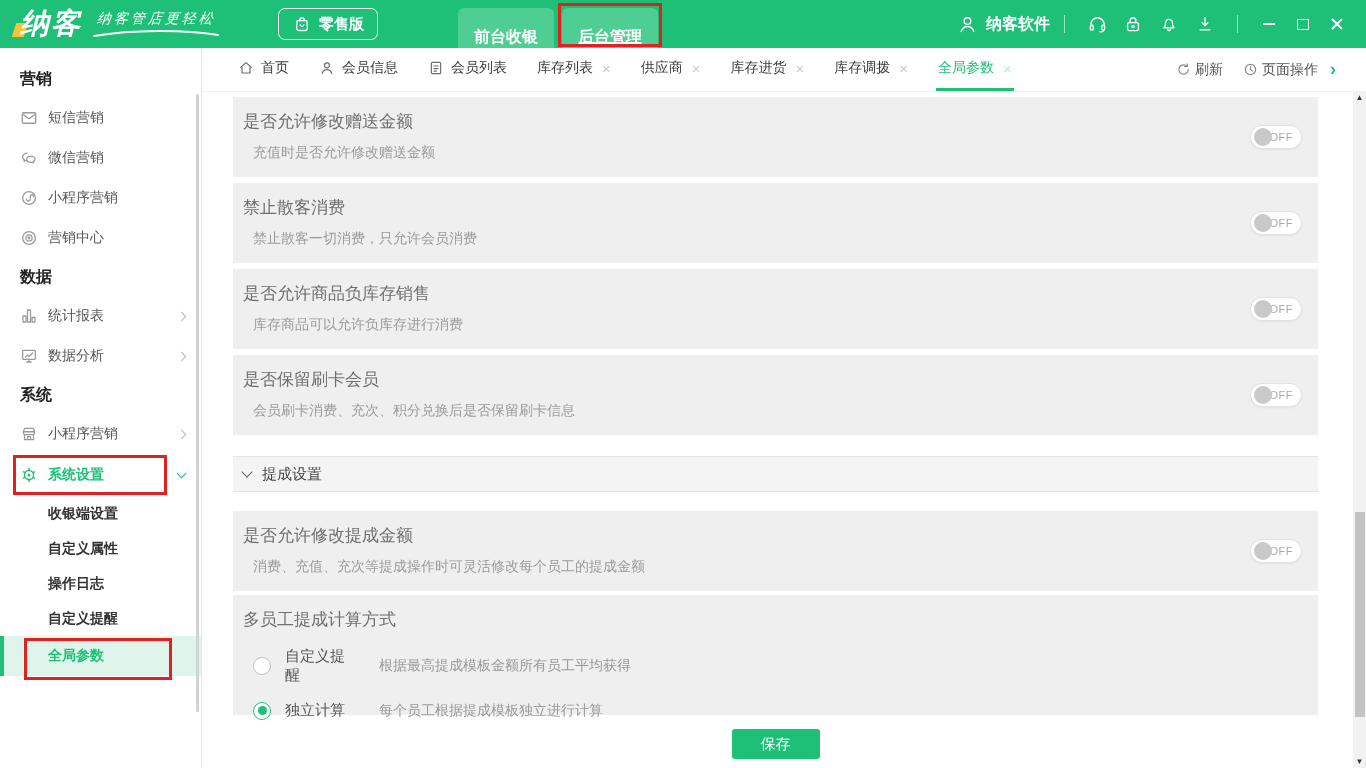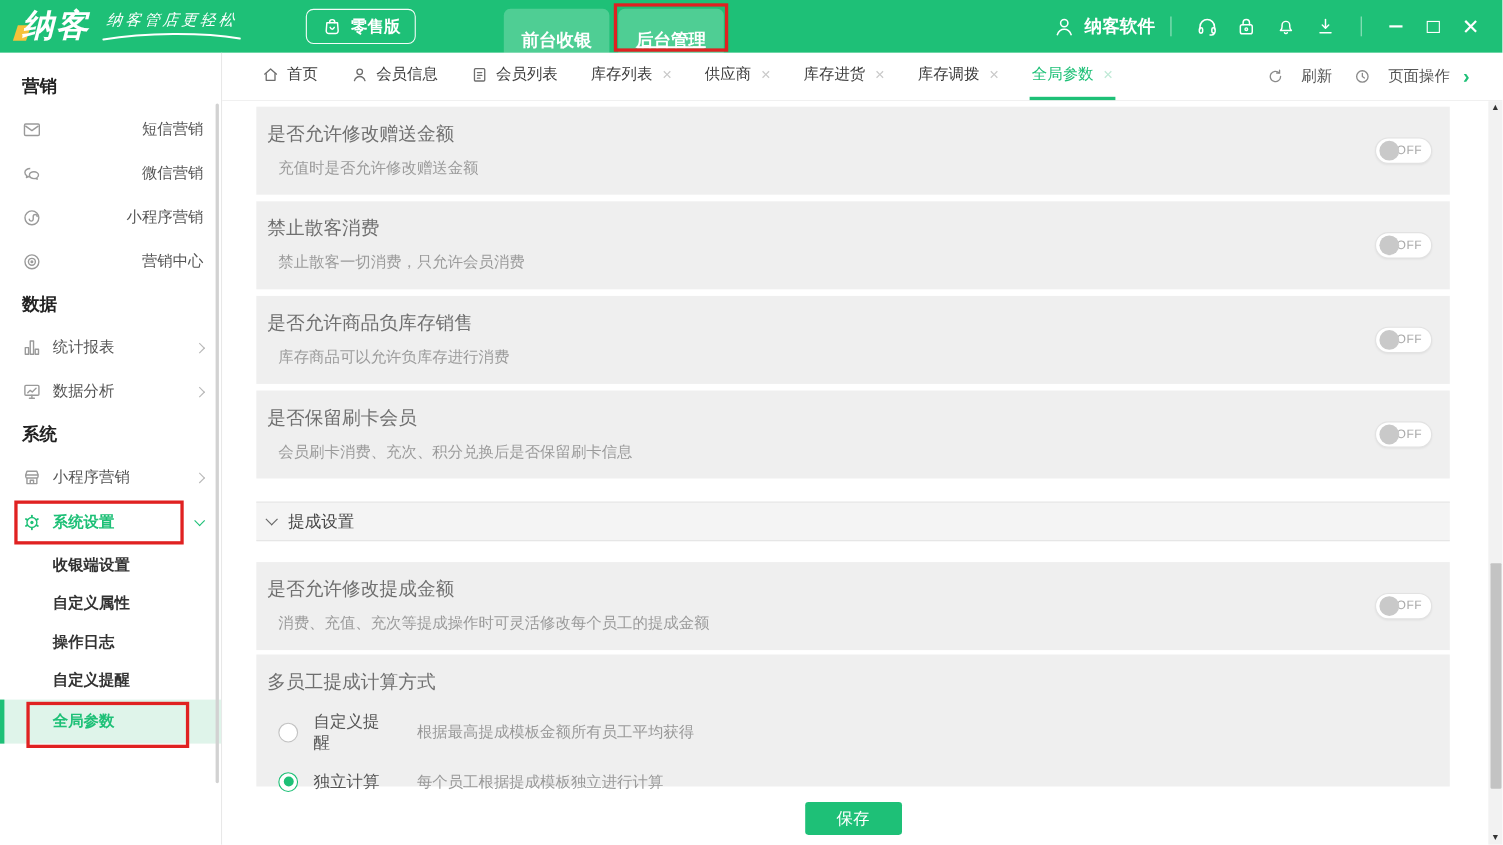--- a/index.html
+++ b/index.html
@@ -50,21 +50,21 @@
 
   
   .body-row { flex:1; display:flex; min-height:0; }
 
   
   .sidebar { width:202px; background:#fff; border-right:1px solid #e6e6e6; position:relative;
     padding-top:12px; flex:0 0 202px; }
   .sec-title { height:38px; display:flex; align-items:center; padding-left:20px;
     font-size:16px; font-weight:bold; color:#222; }
   .s-item { height:40px; display:flex; align-items:center; padding:0 16px 0 20px; gap:10px;
-    font-size:14px; color:#555; cursor:pointer; position:relative;justify-content:space-between; }
+    font-size:14px; color:#555; cursor:pointer; position:relative; }
   .s-item .ico { color:#9a9a9a; display:flex; }
   .s-item.green, .s-item.green .ico { color:#1ec077; font-weight:bold; }
   .chev { width:7px; height:7px; border-top:1.6px solid #b8b8b8; border-right:1.6px solid #b8b8b8;
     transform:rotate(45deg); margin-left:auto; }
   .chev.down { transform:rotate(135deg); border-color:#1ec077; margin-top:-3px; }
   .sub { height:35px; display:flex; align-items:center; padding-left:48px; font-size:14px;
     color:#333; font-weight:600; cursor:pointer; position:relative; }
   .sub.active { height:40px; background:#dff4ea; color:#1ec077; border-left:4px solid #1ec077;
     padding-left:44px; }
   .red-box-side { position:absolute; border:3px solid #e02121; pointer-events:none; z-index:5; }
@@ -78,21 +78,21 @@
 
   .tabbar { height:44px; display:flex; align-items:stretch; padding-left:34px;
     border-bottom:1px solid #efefef; background:#fff; flex:0 0 44px; }
   .tab { display:flex; align-items:center; gap:7px; font-size:14px; color:#3c3c3c;
     margin-right:26px; cursor:pointer; border-bottom:3px solid transparent; padding:0 2px; }
   .tab .ico { color:#6d6d6d; display:flex; }
   .tab .x { color:#c9c9c9; font-size:15px; margin-left:2px; }
   .tab.active { color:#1ec077; border-bottom-color:#1ec077; }
   .tab.active .x { color:#bfe9d6; }
   .tab-right { margin-left:auto; display:flex; align-items:center; gap:20px; padding-right:30px; }
-  .tr-btn { display:flex; align-items:center; gap:16px; font-size:14px; color:#555;
+  .tr-btn { display:flex; align-items:center; gap:4px; font-size:14px; color:#555;
     background:none; border:none; cursor:pointer; }
   .tr-btn .ico { color:#8a8a8a; display:flex; }
   .pg-chev { color:#1ec077; font-size:18px; font-weight:bold; margin-left:-8px; cursor:pointer; }
 
   .content { flex:1; overflow:hidden; padding:5px 48px 0 31px; background:#fff; }
   .set-row { background:#efefef; height:80px; margin-bottom:6px; padding:13px 16px 0 10px;
     position:relative; }
   .set-row .t { font-size:17px; color:#6f6f6f; }
   .set-row .d { font-size:14px; color:#9b9b9b; margin:11px 0 0 10px; }
   .toggle { position:absolute; right:16px; top:50%; margin-top:-12px; width:52px; height:24px;

